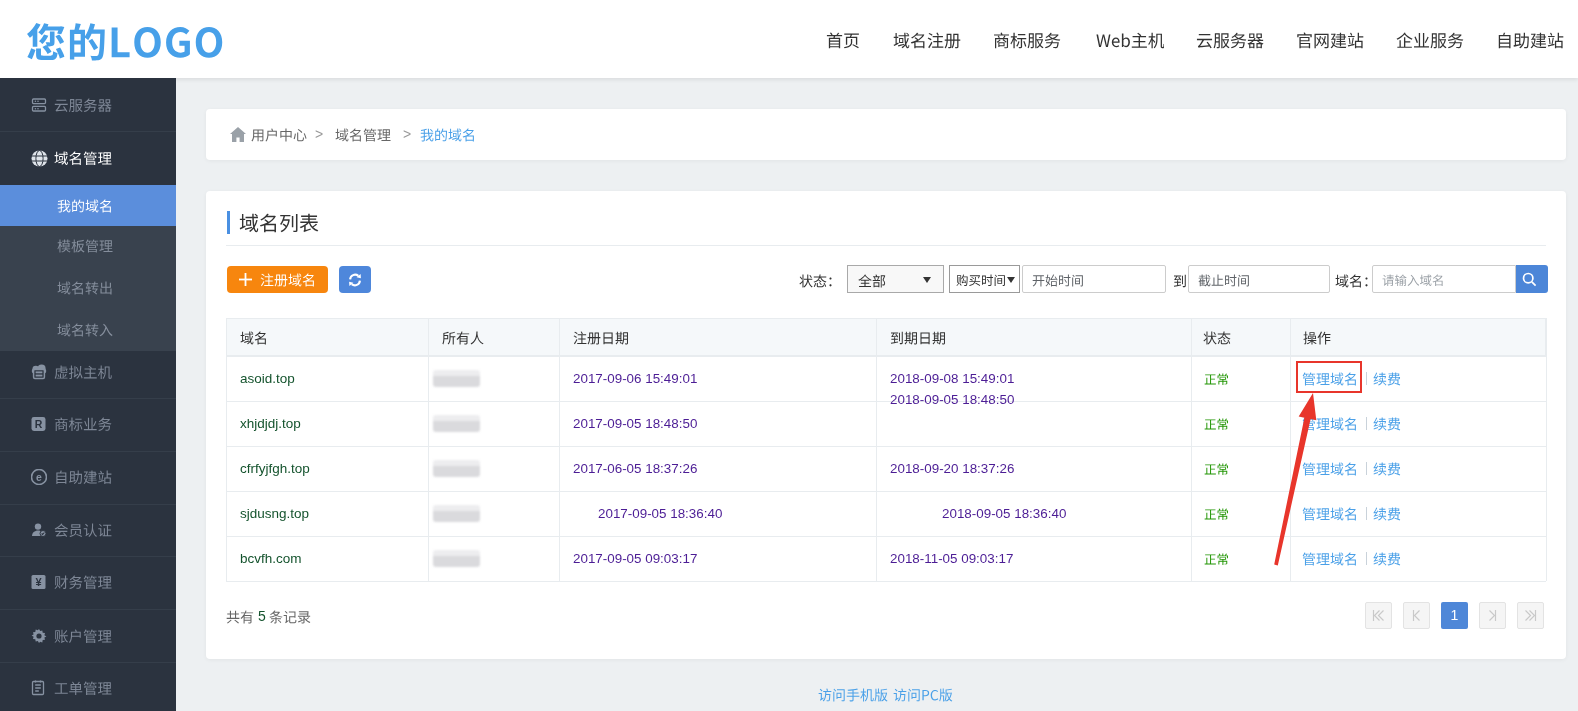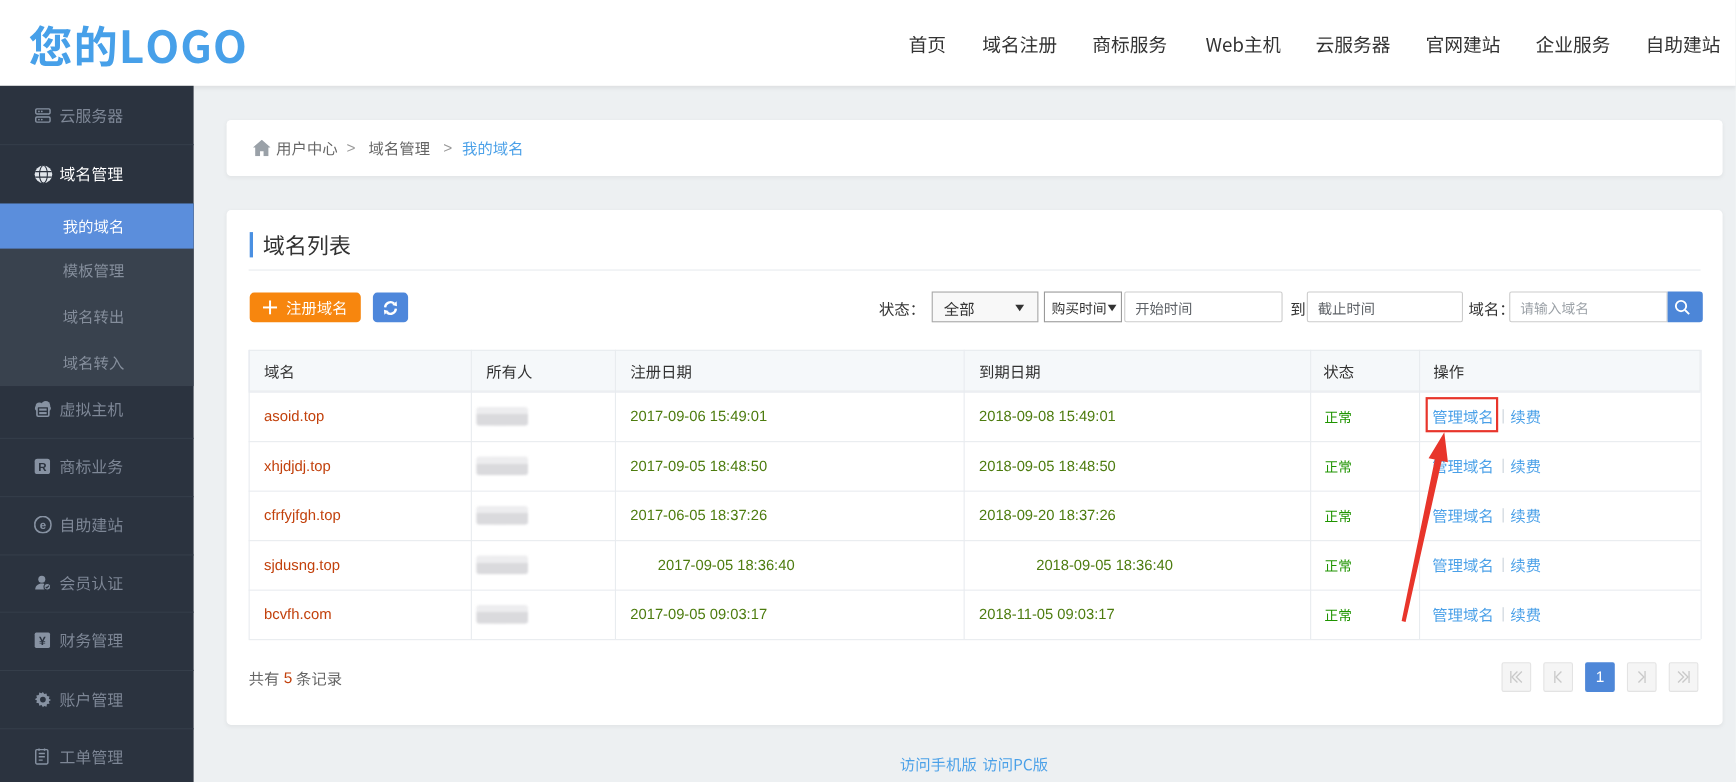--- a/index.html
+++ b/index.html
@@ -6,22 +6,22 @@
 #page{position:relative;width:1578px;height:711px}
 #hdr{position:absolute;left:0;top:0;width:1578px;height:78px;background:#fff;box-shadow:0 2px 4px rgba(0,0,0,.08);z-index:5}
 #side{position:absolute;left:0;top:78px;width:176px;height:633px;background:#2b333f;z-index:6}
 #sidein{position:absolute;left:0;top:-78px;width:176px;height:711px}
 #main{position:absolute;left:0;top:0;width:1578px;height:711px}
 .panel{position:absolute;background:#fff;border-radius:4px;box-shadow:0 1px 4px rgba(0,0,0,.05)}
 .t{display:block}
 .gt{position:absolute;font:14px "Liberation Sans";color:#999}
 .box{position:absolute;background:#fff;border:1px solid #ccc;box-sizing:border-box;border-radius:2px}
 .caret{position:absolute;width:0;height:0;border-left:4.5px solid transparent;border-right:4.5px solid transparent;border-top:6px solid #333}
-.lt{position:absolute;font:13.5px "Liberation Sans";color:#c2410c;line-height:16px}
-.dt{position:absolute;font:13.4px "Liberation Sans";color:#4d7c0f;line-height:17px}
+.lt{position:absolute;font:13.5px "Liberation Sans";color:#14532d;line-height:16px}
+.dt{position:absolute;font:13.4px "Liberation Sans";color:#4c1d95;line-height:17px}
 .blur{position:absolute;width:47px;height:17px;border-radius:3px;filter:blur(1px);background:linear-gradient(180deg,#ededef 0 38%,#dadadd 38% 100%),linear-gradient(90deg,#e4e4e6 0 30%,#d8d8db 30% 60%,#dfdfe2 60%)}
 </style></head><body>
 <svg width="0" height="0" style="position:absolute">
     <defs>
       <path id="gb60a8" d="M450 566C423 505 376 441 325 400C350 384 393 349 413 329C467 379 524 459 558 535ZM736 522C781 462 830 379 851 327L952 380C929 433 880 510 832 568ZM252 220V70C252 -38 289 -71 431 -71C460 -71 596 -71 625 -71C740 -71 774 -37 789 103C756 110 705 128 679 147C674 51 665 38 617 38C582 38 469 38 443 38C384 38 374 41 374 72V220ZM747 204C790 129 833 31 846 -32L960 14C945 78 898 173 852 245ZM129 224C108 152 70 64 34 4L147 -49C179 14 212 108 237 180ZM452 850C423 763 371 678 307 625C332 608 376 570 395 549C428 581 460 621 488 667H809C799 639 788 613 778 592L880 571C904 618 934 690 958 754L873 772L855 768H541C549 786 556 805 562 823ZM412 253C462 202 517 129 539 81L638 139C619 176 581 225 541 267C596 267 637 270 669 285C705 301 713 329 713 380V643H598V383C598 373 595 370 583 370C570 370 528 370 491 371C503 347 517 313 524 285L504 304ZM258 854C205 750 115 646 25 581C47 558 83 507 97 484C121 503 144 525 168 549V262H283V686C314 729 341 774 364 818Z"></path>
       <path id="gb7684" d="M536 406C585 333 647 234 675 173L777 235C746 294 679 390 630 459ZM585 849C556 730 508 609 450 523V687H295C312 729 330 781 346 831L216 850C212 802 200 737 187 687H73V-60H182V14H450V484C477 467 511 442 528 426C559 469 589 524 616 585H831C821 231 808 80 777 48C765 34 754 31 734 31C708 31 648 31 584 37C605 4 621 -47 623 -80C682 -82 743 -83 781 -78C822 -71 850 -60 877 -22C919 31 930 191 943 641C944 655 944 695 944 695H661C676 737 690 780 701 822ZM182 583H342V420H182ZM182 119V316H342V119Z"></path>
       <path id="gb004c" d="M91 0H540V124H239V741H91Z"></path>
       <path id="gb004f" d="M385 -14C581 -14 716 133 716 374C716 614 581 754 385 754C189 754 54 614 54 374C54 133 189 -14 385 -14ZM385 114C275 114 206 216 206 374C206 532 275 627 385 627C495 627 565 532 565 374C565 216 495 114 385 114Z"></path>
       <path id="gb0047" d="M409 -14C511 -14 599 25 650 75V409H386V288H517V142C497 124 460 114 425 114C279 114 206 211 206 372C206 531 290 627 414 627C480 627 522 600 559 565L638 659C590 708 516 754 409 754C212 754 54 611 54 367C54 120 208 -14 409 -14Z"></path>
       <path id="gr9996" d="M243 312H755V210H243ZM243 373V472H755V373ZM243 150H755V44H243ZM228 815C259 782 294 736 313 702H54V632H456C450 602 442 568 433 539H168V-80H243V-23H755V-80H833V539H512L546 632H949V702H696C725 737 757 779 785 820L702 842C681 800 643 742 611 702H345L389 725C370 758 331 808 294 844Z"></path>
@@ -570,21 +570,21 @@
       <div style="position:absolute;left:1366px;top:372.0px;width:1px;height:13px;background:#c9d2da"></div>
       <div style="position:absolute;left:1373.0px;top:372.1px;line-height:0">
         <svg class="t " width="28.0" height="14.0" viewBox="0 -880 2000 1000" fill="#4aa0e8">
           <use href="#gr7eed" transform="translate(0,0) scale(1,-1)"></use>
           <use href="#gr8d39" transform="translate(1000,0) scale(1,-1)"></use>
         </svg>
       </div>
       <div class="lt" style="left:240px;top:415.5px">xhjdjdj.top</div>
       <div class="blur" style="left:433px;top:415.0px"></div>
       <div class="dt" style="left:573px;top:415.0px">2017-09-05 18:48:50</div>
-      <div class="dt" style="left:890px;top:415.0px">2018-09-05 18:48:50</div>
+      <div class="dt" style="left:890px;top:391px">2018-09-05 18:48:50</div>
       <div style="position:absolute;left:1204.0px;top:417.8px;line-height:0">
         <svg class="t " width="25.0" height="12.5" viewBox="0 -880 2000 1000" fill="#1f9400">
           <use href="#gr6b63" transform="translate(0,0) scale(1,-1)"></use>
           <use href="#gr5e38" transform="translate(1000,0) scale(1,-1)"></use>
         </svg>
       </div>
       <div style="position:absolute;left:1302.0px;top:417.1px;line-height:0">
         <svg class="t " width="56.0" height="14.0" viewBox="0 -880 4000 1000" fill="#4aa0e8">
           <use href="#gr7ba1" transform="translate(0,0) scale(1,-1)"></use>
           <use href="#gr7406" transform="translate(1000,0) scale(1,-1)"></use>

